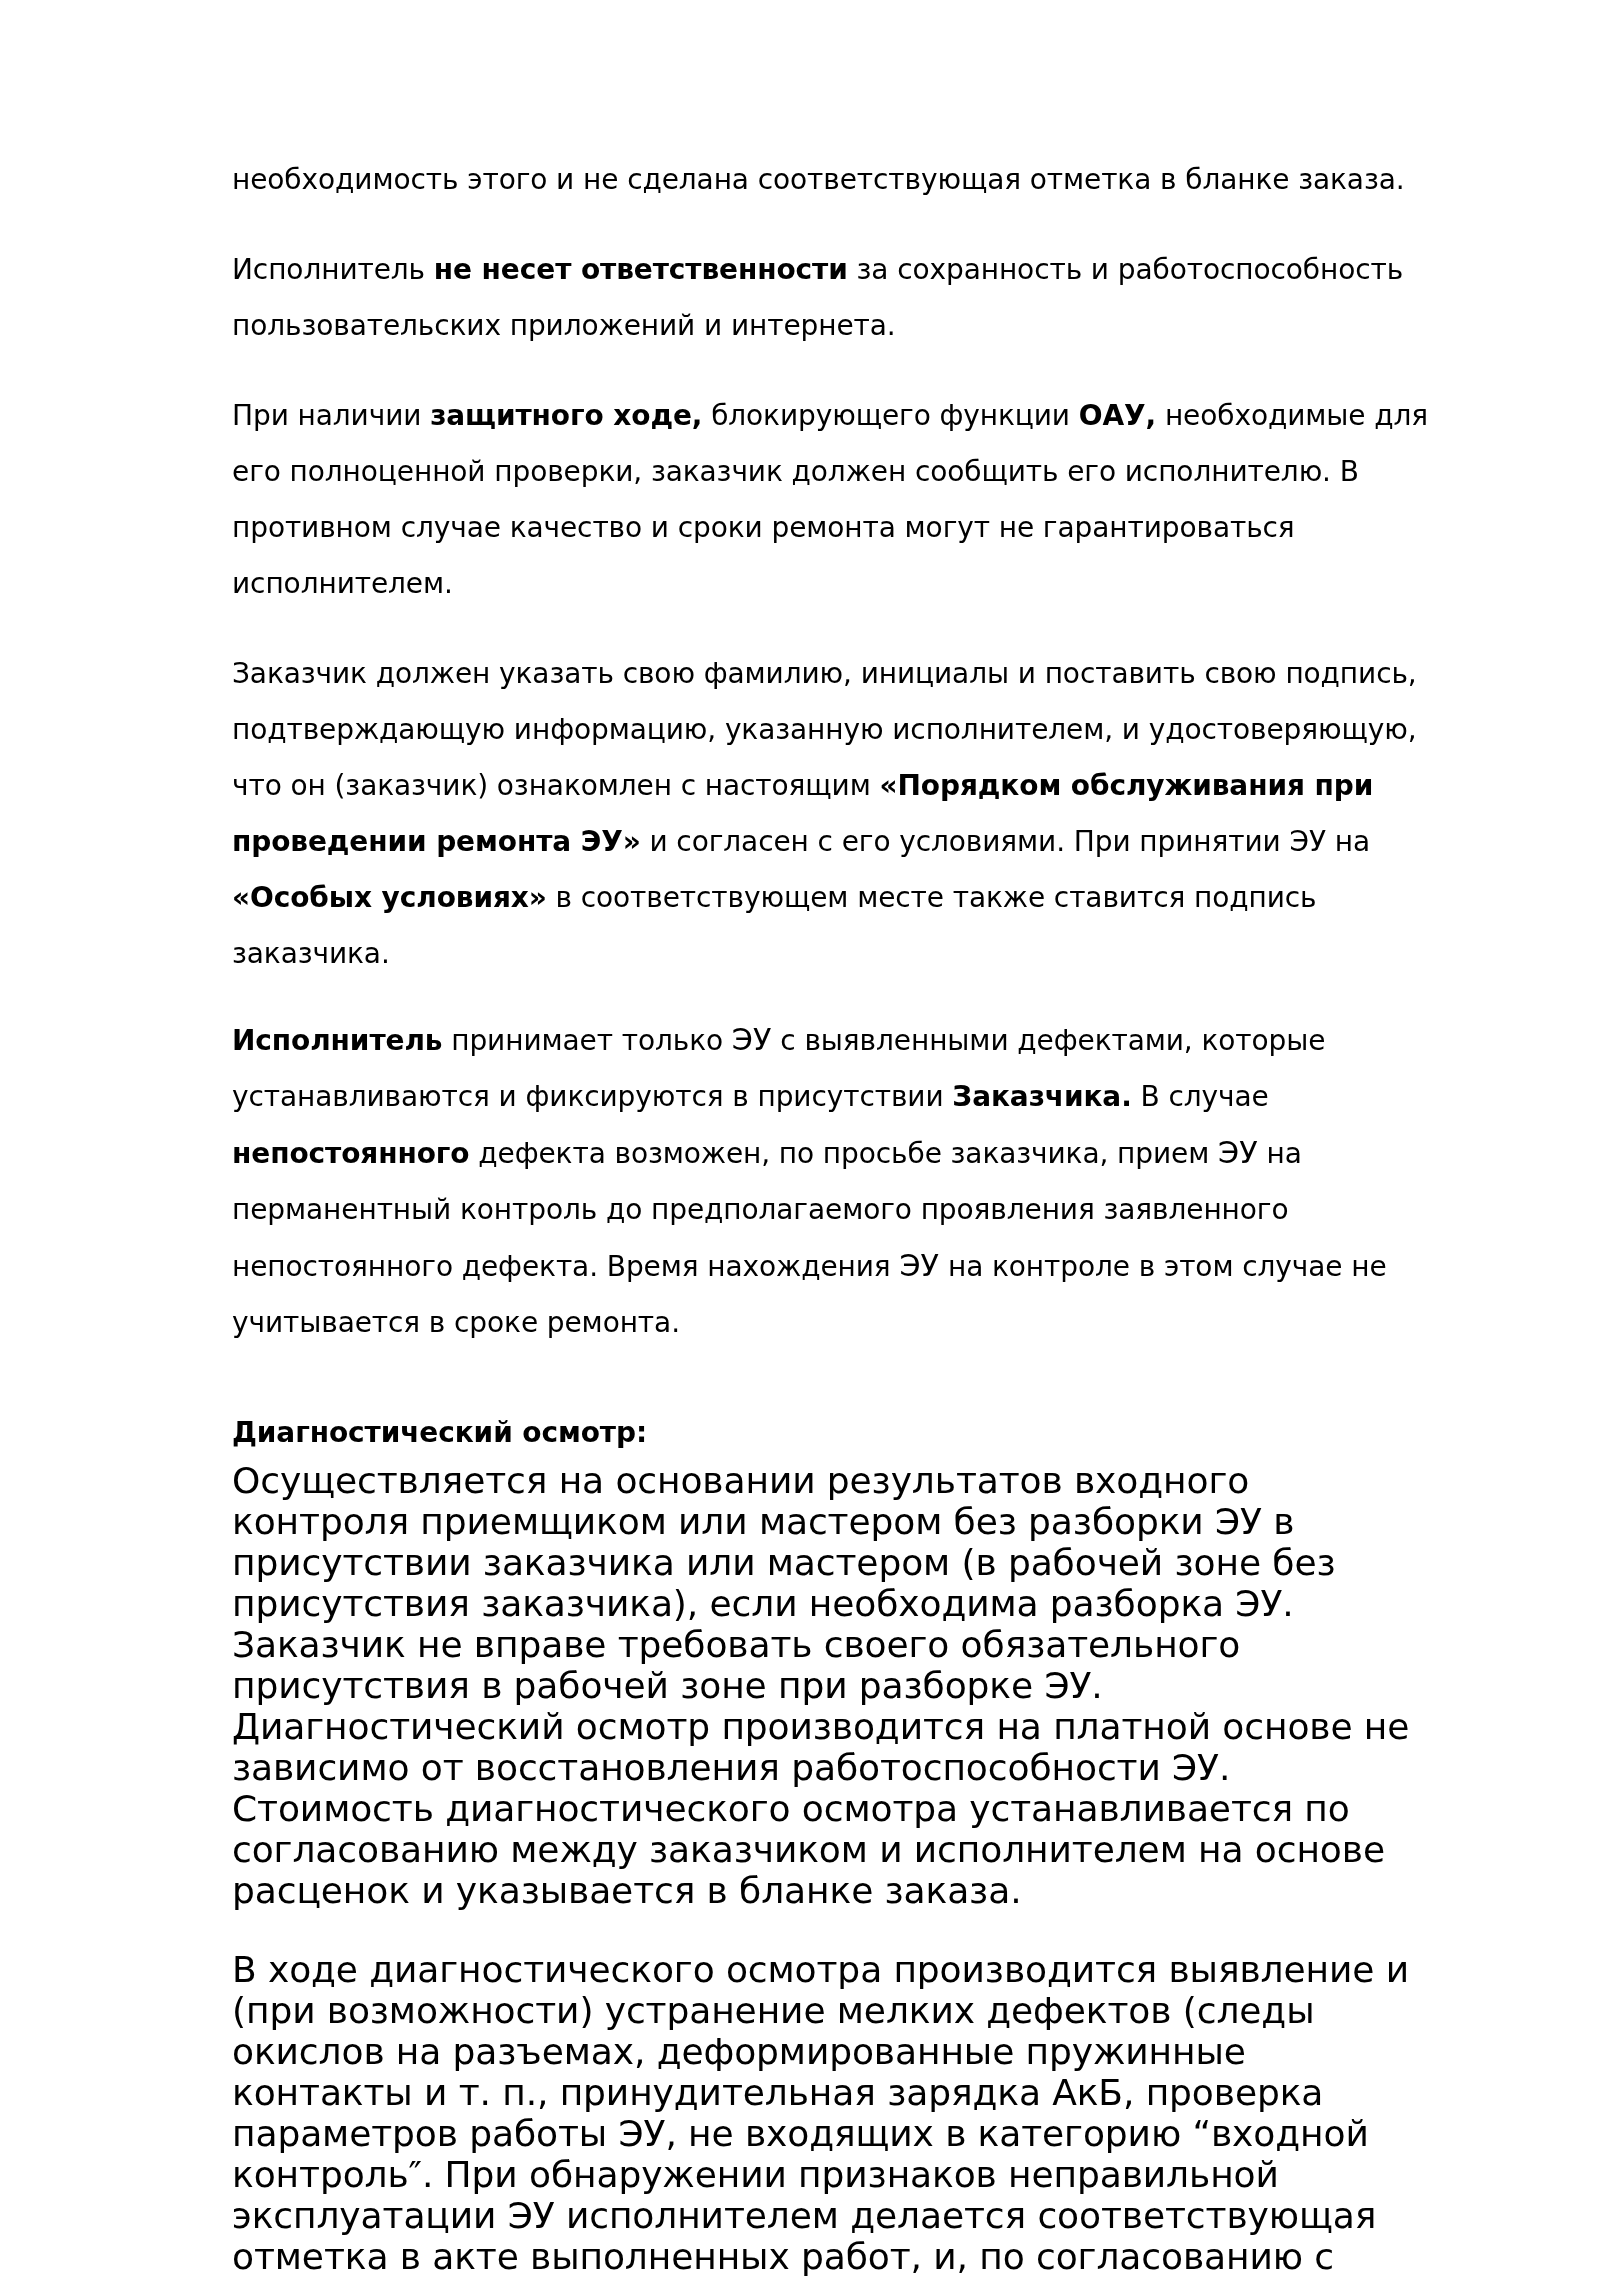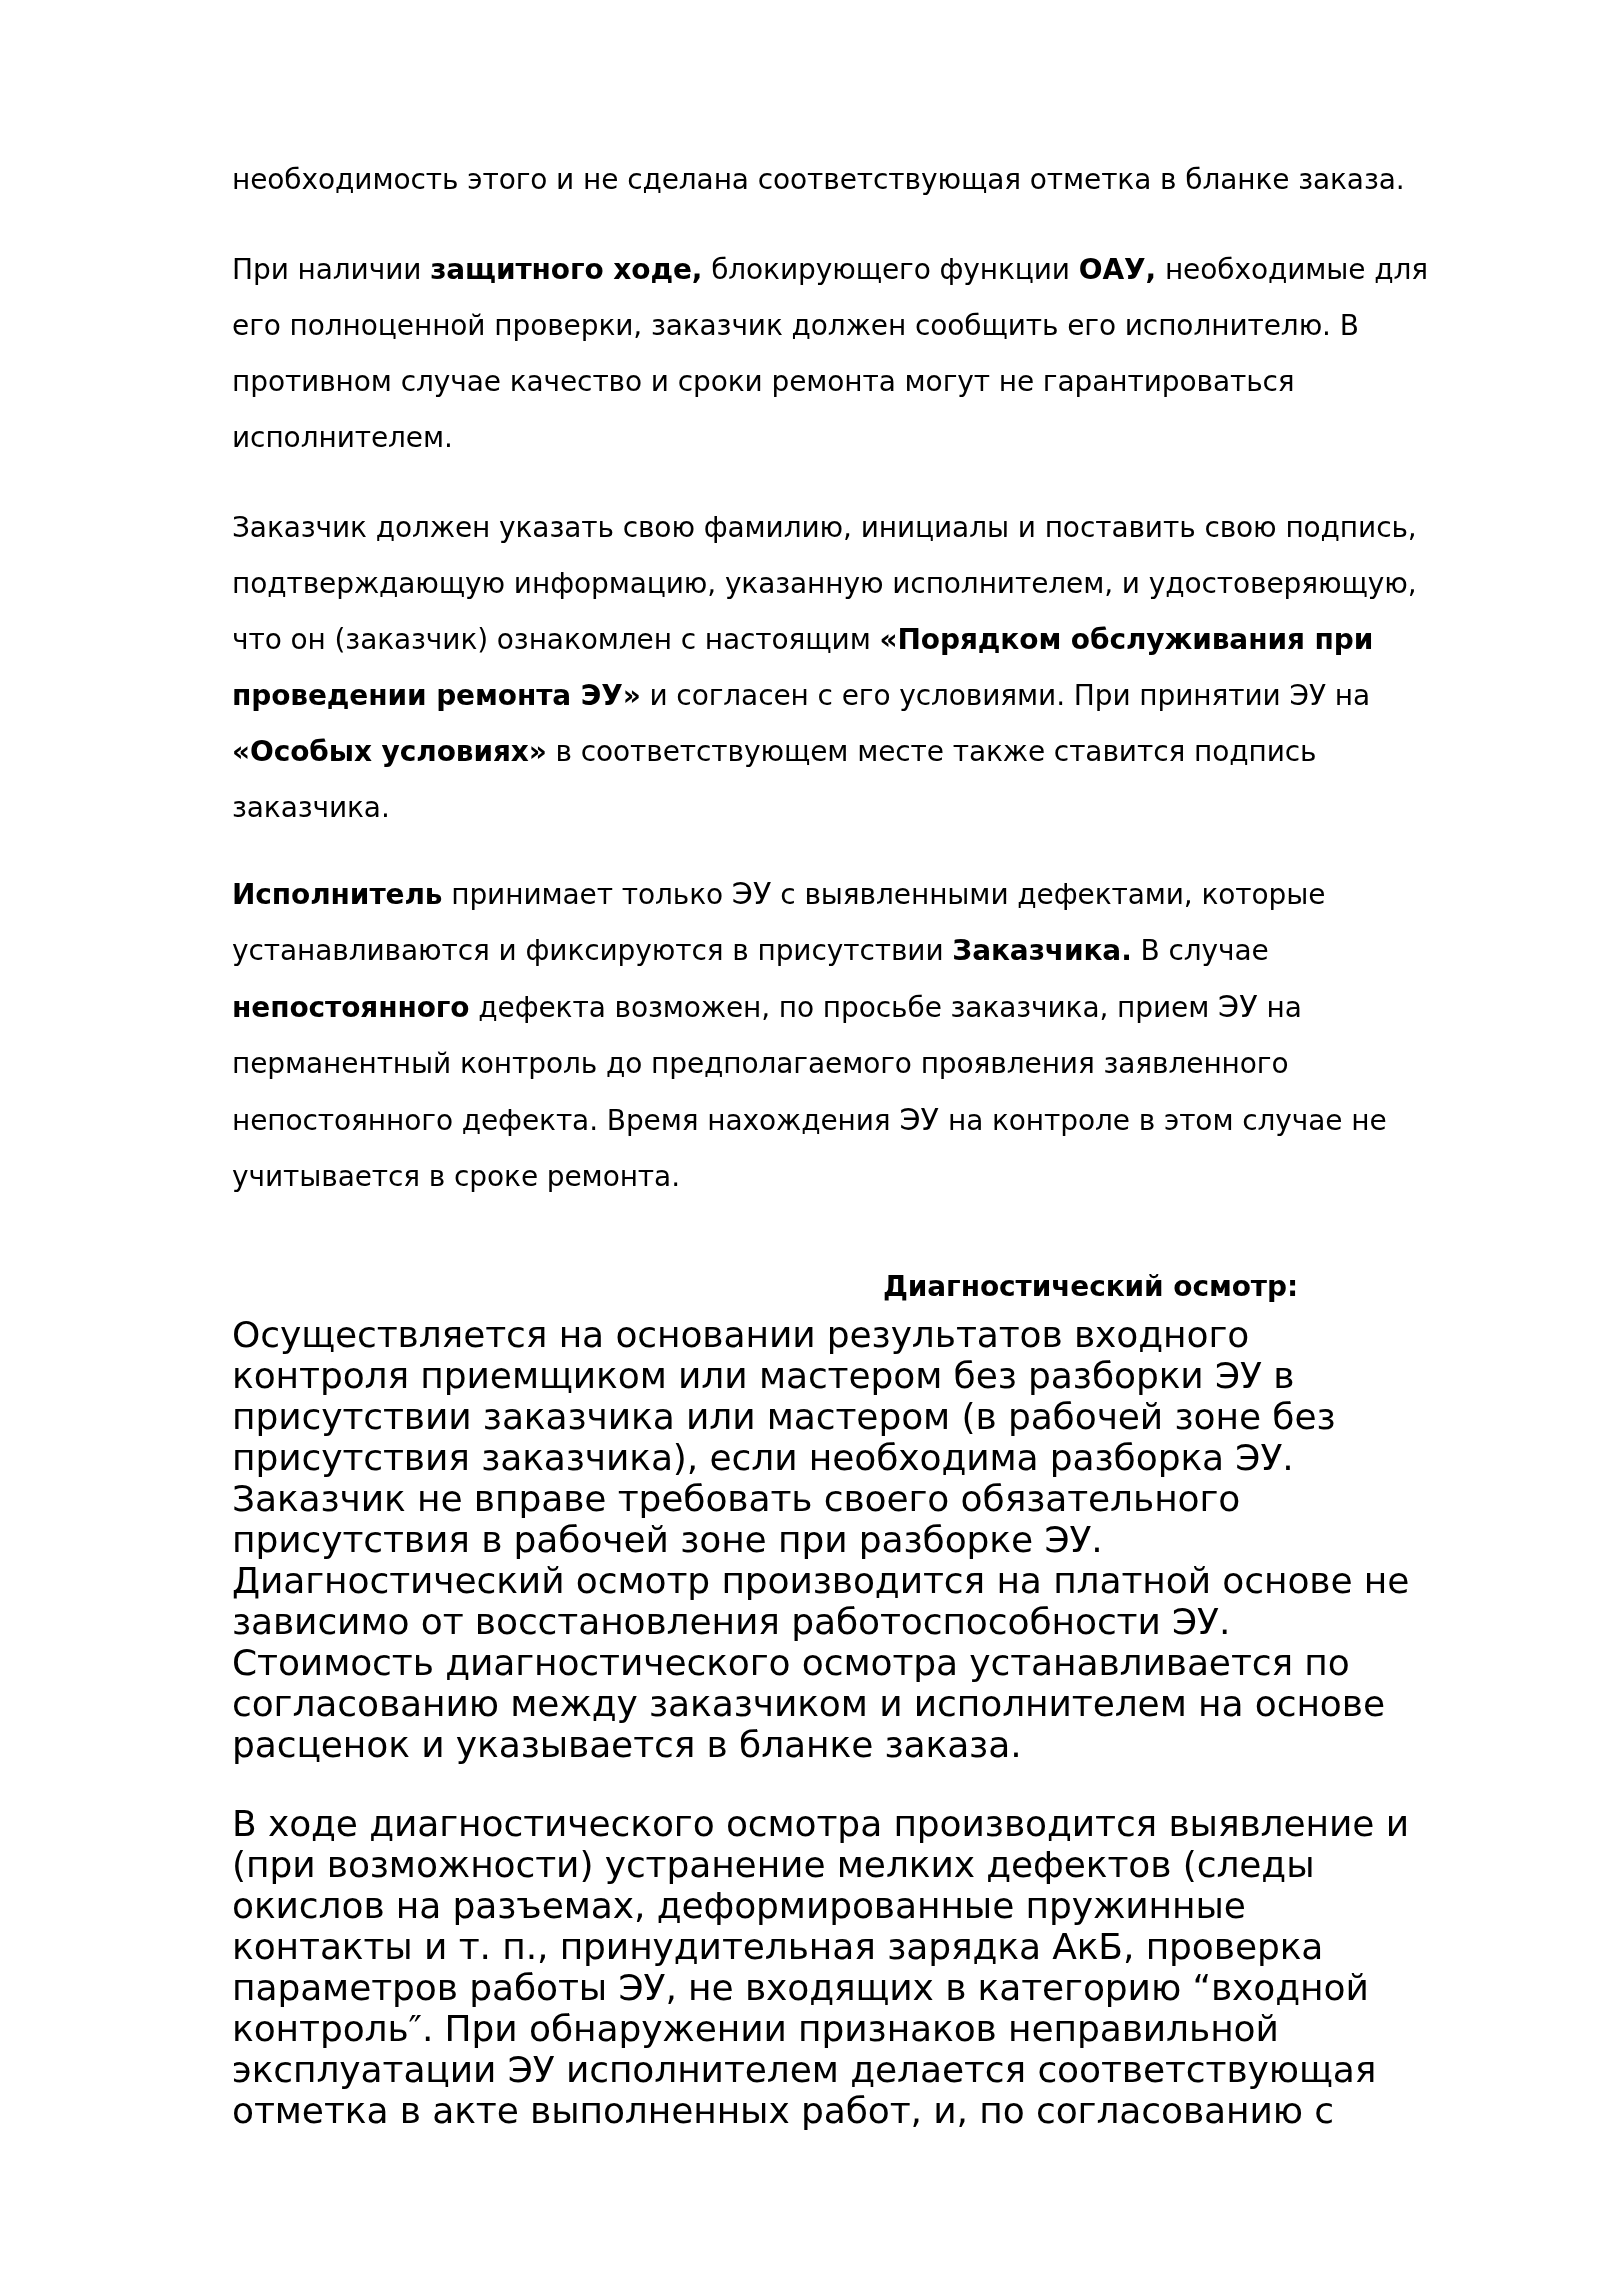--- a/index.html
+++ b/index.html
@@ -44,21 +44,21 @@
   
   p.para.gap-lg { margin-bottom: 58px; }
   p.para.gap-sm { margin-bottom: 30px; }
 
   
   h2.section-heading {
     margin: 0 0 2.6px 0;
     font-size: 28px;
     line-height: 48px;
     font-weight: bold;
-    text-align: right;
+    text-align: left;
     padding-right: 131px;
     letter-spacing: -0.1px;
   }
 
   
   p.para-tight {
     margin: 0 0 38px 0;
     font-size: 36px;
     line-height: 41px;
     letter-spacing: -0.1px;
@@ -76,20 +76,23 @@
   }
 </style>
 </head>
 <body>
 
 <div id="page">
   <div class="doc-body">
 
     <p class="para">необходимость этого и не сделана соответствующая отметка в бланке заказа.</p>
 
+    <p class="para">
+      <span>Исполнитель </span><b>не несет ответственности</b><span> за сохранность и работоспособность пользовательских приложений и интернета.</span>
+    </p>
 
     <p class="para">
       <span>При наличии </span><b>защитного ходе,</b><span> блокирующего функции </span><b>ОАУ,</b><span> необходимые для его полноценной проверки, заказчик должен сообщить его исполнителю. В противном случае качество и сроки ремонта могут не гарантироваться исполнителем.</span>
     </p>
 
     <p class="para gap-sm">
       <span>Заказчик должен указать свою фамилию, инициалы и поставить свою подпись, подтверждающую информацию, указанную исполнителем, и удостоверяющую, что он (заказчик) ознакомлен с настоящим </span><b>«Порядком обслуживания при проведении ремонта ЭУ»</b><span> и согласен с его условиями. При принятии ЭУ на </span><b>«Особых условиях»</b><span> в соответствующем месте также ставится подпись заказчика.</span>
     </p>
 
 

